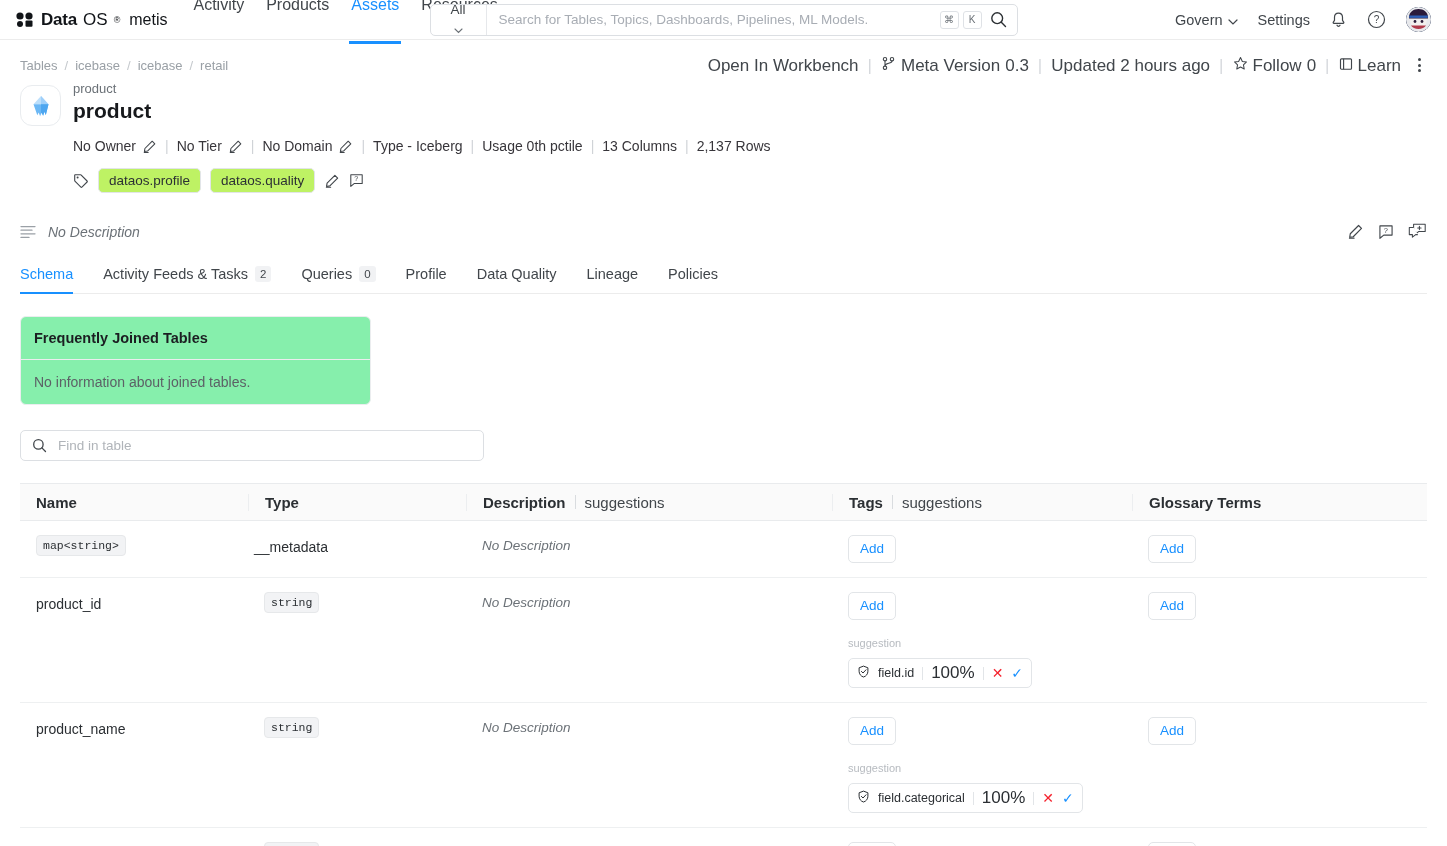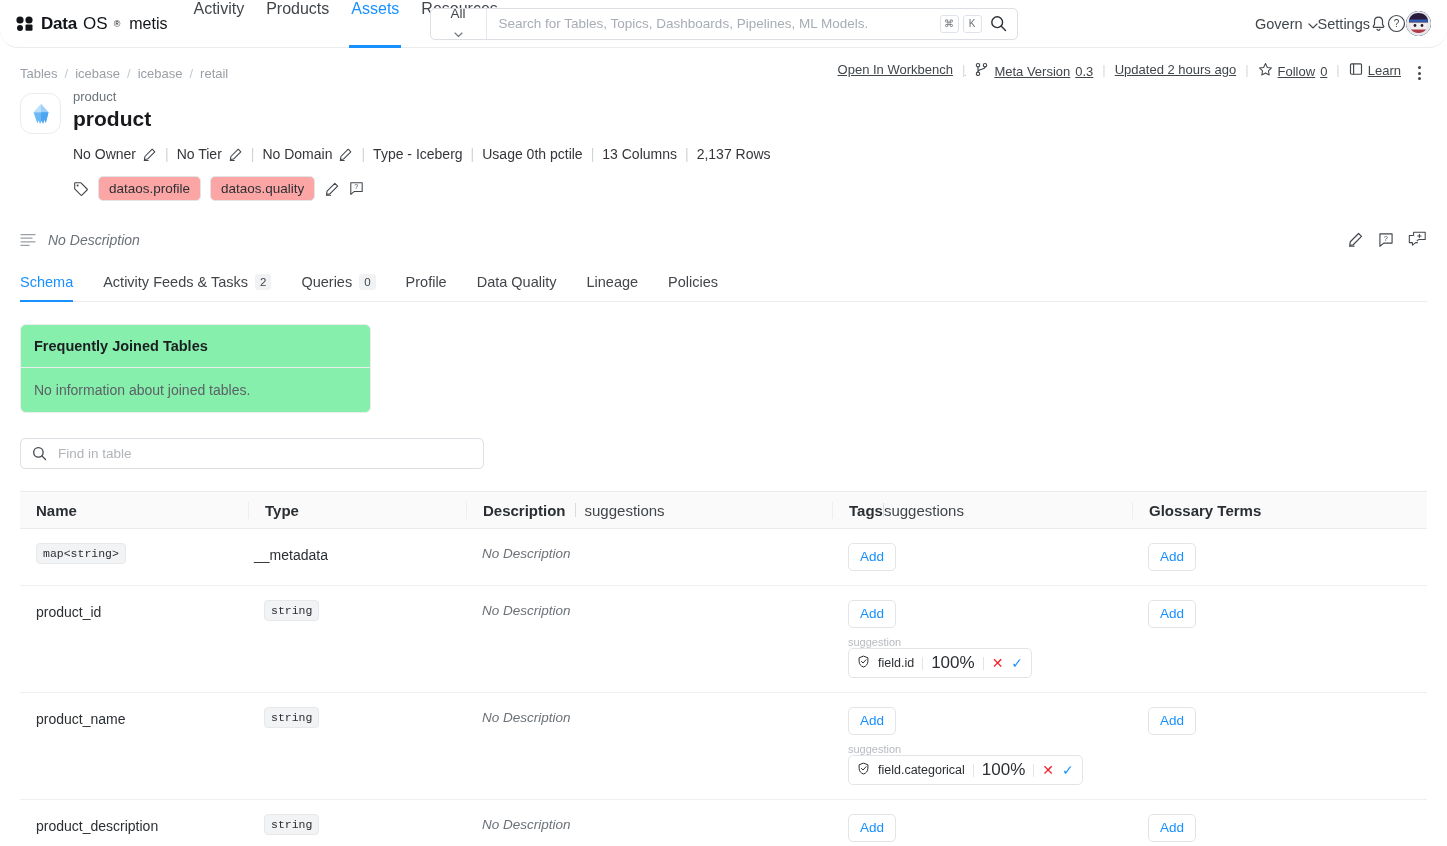--- a/index.html
+++ b/index.html
@@ -8,27 +8,26 @@
     width: 1447px; height: 846px;
     background: #ffffff;
     font-family: "Liberation Sans", sans-serif;
     color: #37352f;
     overflow: hidden;
     -webkit-font-smoothing: antialiased;
   }
 
   
   .topnav {
-    height: 48px;
+    height: 40px;
     display: flex;
     align-items: center;
     padding: 0 16px;
     border-bottom: 1px solid #ececec;
     position: relative;
-    border-radius: 18px;
   }
   .brand {
     display: flex; align-items: center; gap: 6px;
     font-size: 17px; font-weight: 700; color: #111418;
     margin-right: 26px; white-space: nowrap;
   }
   .brand-mark { display:inline-block; width:17px; height:15px; margin-right:2px; }
   .brand-dataos { font-weight: 700; letter-spacing:-0.2px;}
   .brand-os { font-weight: 400; }
   .brand-sup { font-size: 9px; vertical-align: super; font-weight:400;}
@@ -63,39 +62,39 @@
   .search-input::placeholder { color:#a8adb4; }
   .kbd-grp { display:flex; gap:4px; align-items:center; margin-right:8px;}
   .kbd {
     min-width: 19px; height:18px; border:1px solid #dfe2e6; border-radius:3px;
     font-size:10px; color:#6b7177; display:flex; align-items:center; justify-content:center;
     padding: 0 3px; background:#fff;
   }
   .search-btn { margin-right:10px; display:flex; align-items:center; cursor:pointer;}
 
   .topnav-right {
-    margin-left:auto; display:flex; align-items:center; 
+    margin-left:auto; display:flex; align-items:center; gap:20px;
   }
   .tn-link { font-size:14.5px; color:#41464b; display:flex; align-items:center; gap:5px; cursor:pointer;}
   .avatar {
     width:25px; height:25px; border-radius:50%; overflow:hidden; cursor:pointer;
     background:#1b2a4a;
   }
 
   
   .page { padding: 0 20px; }
 
   .crumb-row {
     display:flex; align-items:center; padding-top:14px; justify-content:space-between;
   }
   .breadcrumb { display:flex; align-items:center; gap:7px; font-size:13px; color:#9aa0a6; }
   .breadcrumb .cb { cursor:pointer; }
   .breadcrumb .sep { color:#c4c8cc; }
 
-  .actionbar { display:flex; align-items:flex-start; gap:9px; font-size:13px; color:#41464b;text-decoration:underline; }
+  .actionbar { display:flex; align-items:flex-end; gap:9px; font-size:17px; color:#41464b; }
   .actionbar .ab { display:flex; align-items:center; gap:5px; cursor:pointer; white-space:nowrap;}
   .actionbar .vsep { color:#d6d9dd; }
   .ab-count { color:#41464b; }
   .kebab { display:flex; flex-direction:column; gap:2.5px; padding: 4px 6px; cursor:pointer; margin-left:2px;}
   .kebab i { width:3px; height:3px; border-radius:50%; background:#41464b; display:block;}
 
   
   .entity {
     display:flex; align-items:flex-start; gap:12px; margin-top: 5px;
   }
@@ -112,21 +111,21 @@
     display:flex; align-items:center; gap:8px; margin-top:14px; font-size:14px; color:#37353a;
     flex-wrap:wrap;
   }
   .meta-row .m { display:flex; align-items:center; gap:6px; }
   .meta-row .msep { color:#d0d3d7; }
   .meta-muted { color:#37353a; }
 
   .tag-row { display:flex; align-items:center; gap:9px; margin-top:14px; }
   .tag-chip {
     border:1px solid #e2e5e8; border-radius:5px; padding: 4px 10px;
-    font-size:13.5px; color:#2c3034; background:#fca5a5; cursor:pointer;
+    font-size:13.5px; color:#2c3034; background:#bef264; cursor:pointer;
   }
   .icon-btn { display:flex; align-items:center; cursor:pointer; }
 
   .desc-row {
     display:flex; align-items:center; margin-top:30px; padding-bottom:12px;
   }
   .desc-left { display:flex; align-items:center; gap:12px; }
   .desc-text { font-size:14px; font-style:italic; color:#6b7177; }
   .desc-right { margin-left:auto; display:flex; align-items:center; gap:14px; }
 
@@ -174,21 +173,21 @@
   .schema-table { width: 1407px; margin-top:22px; border-top:1px solid #e9ebed; }
   .st-head {
     display:flex; background:#fafafa; border-bottom:1px solid #e9ebed;
     height:37px; align-items:center;
   }
   .st-head .cell { font-size:15px; font-weight:700; color:#2b2f33; }
   .cell { padding: 0 16px; display:flex; align-items:center; }
   .c-name { width:228px; }
   .c-type { width:218px; border-left:1px solid #eceef0; }
   .c-desc { width:366px; border-left:1px solid #eceef0; gap:9px;}
-  .c-tags { width:300px; border-left:1px solid #eceef0; }
+  .c-tags { width:300px; border-left:1px solid #eceef0; gap:9px;}
   .c-glos { flex:1; border-left:1px solid #eceef0; }
   .hdr-div { width:1px; height:14px; background:#d9dcdf; }
 
   .st-row { display:flex; border-bottom:1px solid #eef0f1; align-items:flex-start; }
   .st-row .cell { padding-top:14px; padding-bottom:14px; align-items:flex-start; height:100%; }
   .st-row .c-type, .st-row .c-desc, .st-row .c-tags, .st-row .c-glos { border-left:none; }
 
   .col-name { font-size:14px; color:#2b2f33; padding-top:4px; }
   .type-chip {
     background:#f2f3f5; border:1px solid #e6e8ea; border-radius:4px;

